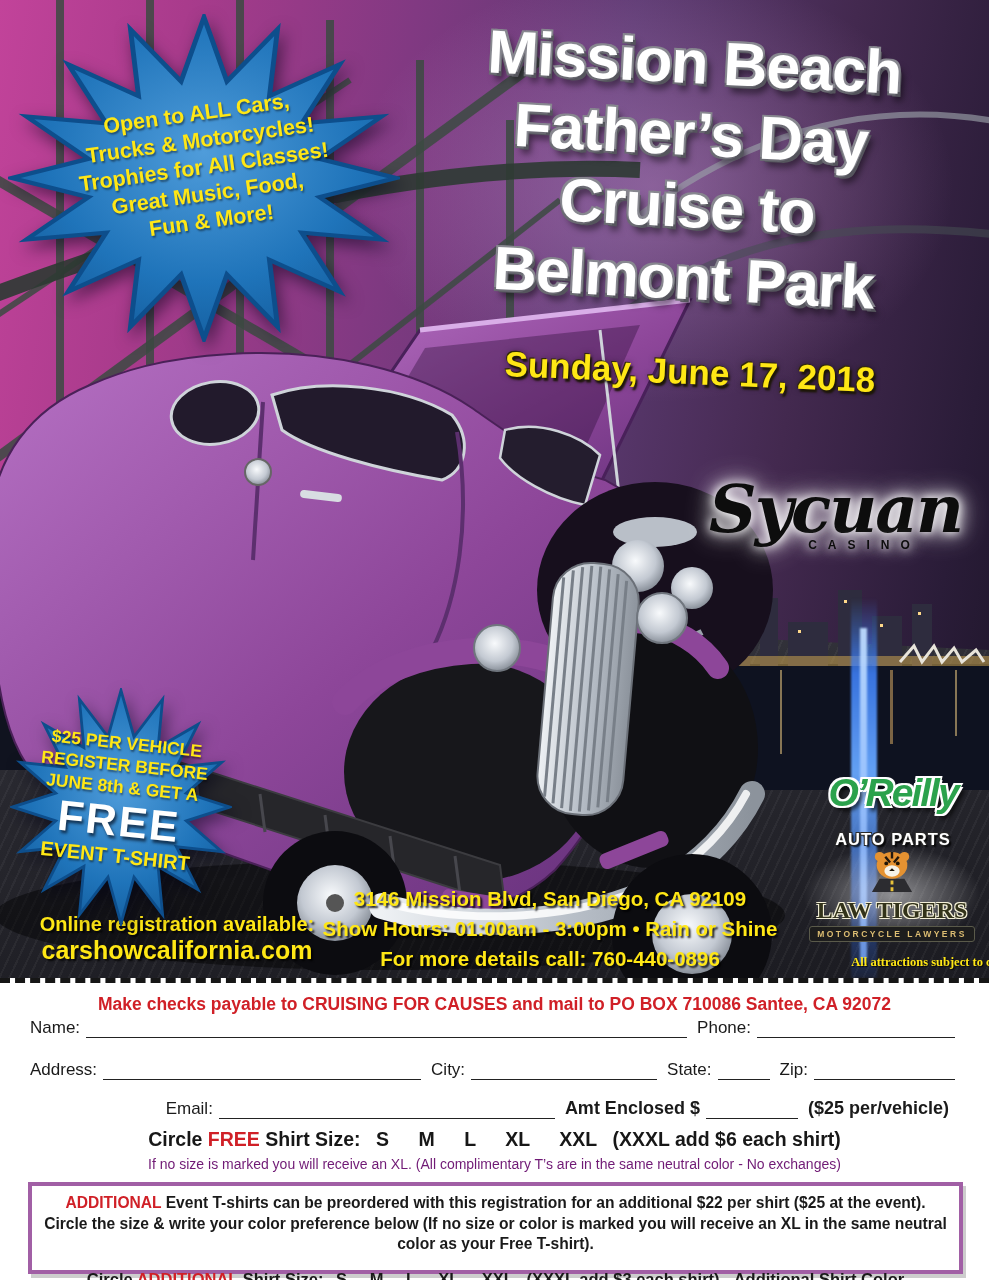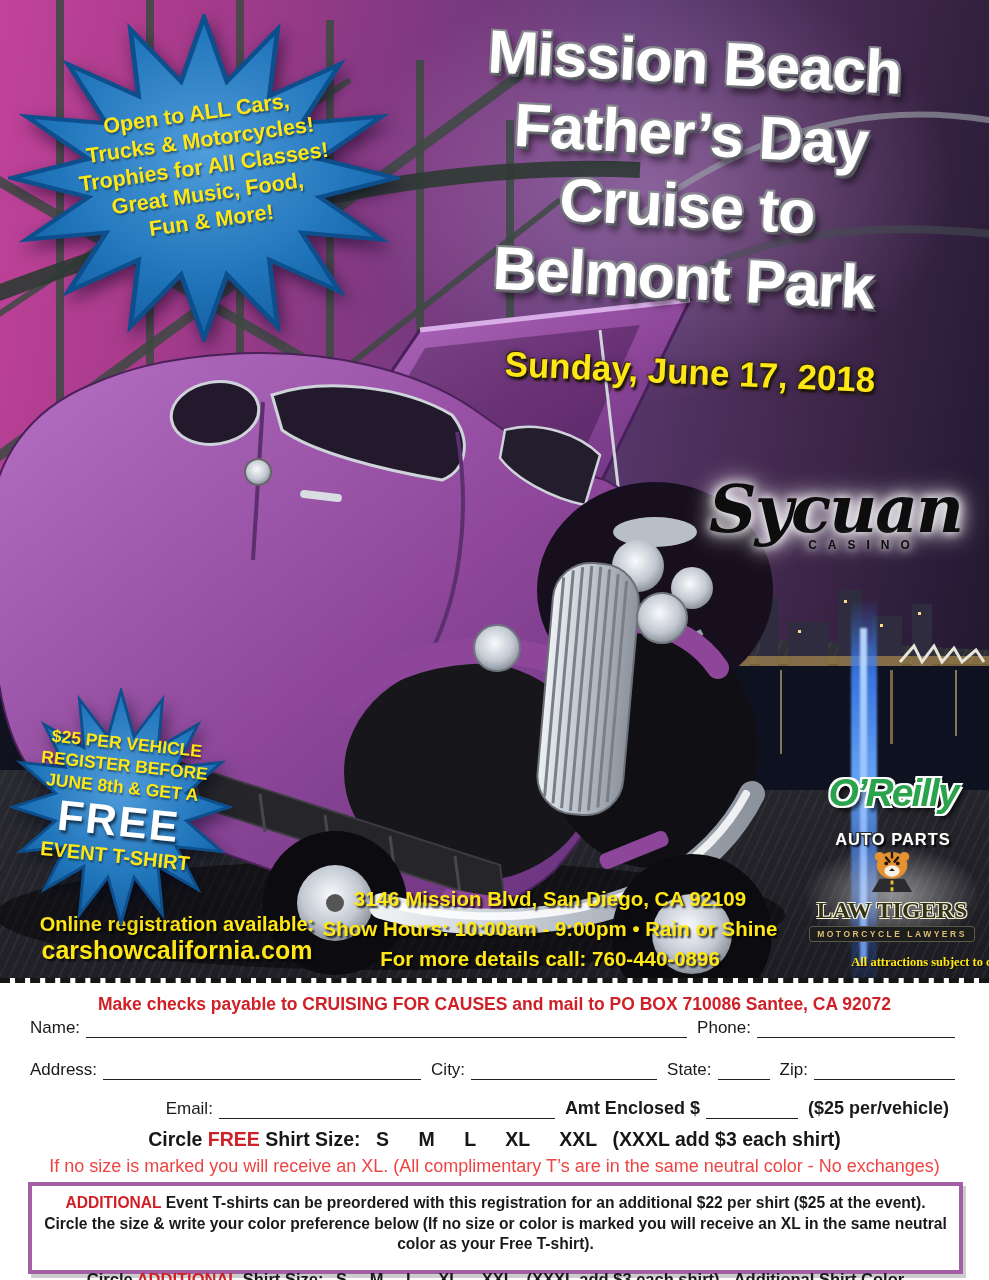--- a/index.html
+++ b/index.html
@@ -88,21 +88,21 @@
   .frow{position:absolute;left:30px;right:34px;display:flex;align-items:flex-end;font-size:17px;justify-content:flex-end;}
   .frow .fl{flex:none;padding-right:6px;white-space:nowrap;}
   .frow .fl.b{font-weight:bold;font-size:18px;}
   .fline{border-bottom:1.7px solid #222;height:17px;flex:none;margin-right:10px;}
   .grow{flex:1;}
   .row-name{top:28px;}  .row-addr{top:70px;}  .row-email{top:108px;}
   .circle-row{position:absolute;left:0;top:138px;width:100%;text-align:center;
     font-weight:bold;font-size:19.5px;color:#171717;}
   .circle-row .red{color:#d02027;}
   .sizes{display:inline-block;margin:0 10px;word-spacing:24px;}
-  .size-note{position:absolute;left:0;top:166px;width:100%;text-align:center;font-size:18px;color:#ef4444;}
+  .size-note{position:absolute;left:0;top:166px;width:100%;text-align:center;font-size:14px;color:#701a75;}
   .addbox{position:absolute;left:28px;right:26px;top:192px;height:72px;
     border:4.5px solid #a15fa5;box-shadow:3px 4px 0 rgba(130,130,130,.4);
     padding:7px 12px 5px;background:#fff;}
   .addp{margin:0;text-align:center;font-weight:bold;font-size:15.6px;line-height:20.5px;color:#1a1a1a;}
   .addp .red{color:#d02027;}
   .addrow{margin-top:3px;text-align:center;font-weight:bold;font-size:16.5px;color:#1a1a1a;}
   .addrow .red{color:#d02027;}
   .addrow .sizes{word-spacing:18px;margin:12px 8px;}
   .addline{display:inline-block;border-bottom:2px solid #222;height:14px;width:138px;margin-left:8px;}
 </style>
@@ -337,21 +337,21 @@
       </div>
     </div>
 
     <div class="online">
       <div class="online-label">Online registration available:</div>
       <div class="online-url">carshowcalifornia.com</div>
     </div>
 
     <div class="venue">
       <div>3146 Mission Blvd, San Diego, CA 92109</div>
-      <div>Show Hours: 10:00am - 9:00pm • Rain or Shine</div>
+      <div>Show Hours: 01:00am - 3:00pm • Rain or Shine</div>
       <div>For more details call: 760-440-0896</div>
     </div>
 
     <div class="oreilly">
       <div class="oreilly-name">O’Reilly</div>
       <div class="oreilly-sub">AUTO PARTS</div>
     </div>
     <div class="lawtigers">
       <svg width="54" height="44" viewBox="0 0 54 46">
         <path d="M14,30 L40,30 L48,44 L6,44 Z" fill="#2c2c30"></path>
@@ -406,21 +406,21 @@
       <span>Circle</span>
       <span class="red">FREE</span>
       <span>Shirt Size:</span>
       <span class="sizes">
         <span>S</span>
         <span>M</span>
         <span>L</span>
         <span>XL</span>
         <span>XXL</span>
       </span>
-      <span>(XXXL add $3 each shirt)</span>
+      <span>(XXXL add $6 each shirt)</span>
     </div>
 
     <div class="size-note">If no size is marked you will receive an XL.  (All complimentary T’s are in the same neutral color - No exchanges)</div>
 
     <div class="addbox">
       <p class="addp"><span class="red">ADDITIONAL</span><span> Event T-shirts can be preordered with this registration for an additional $22 per shirt ($25 at the event). Circle the size &amp; write your color preference below (If no size or color is marked you will receive an XL in the same neutral color as your Free T-shirt).</span></p>
       <div class="addrow">
         <span>Circle</span>
         <span class="red">ADDITIONAL</span>
         <span>Shirt Size:</span>

